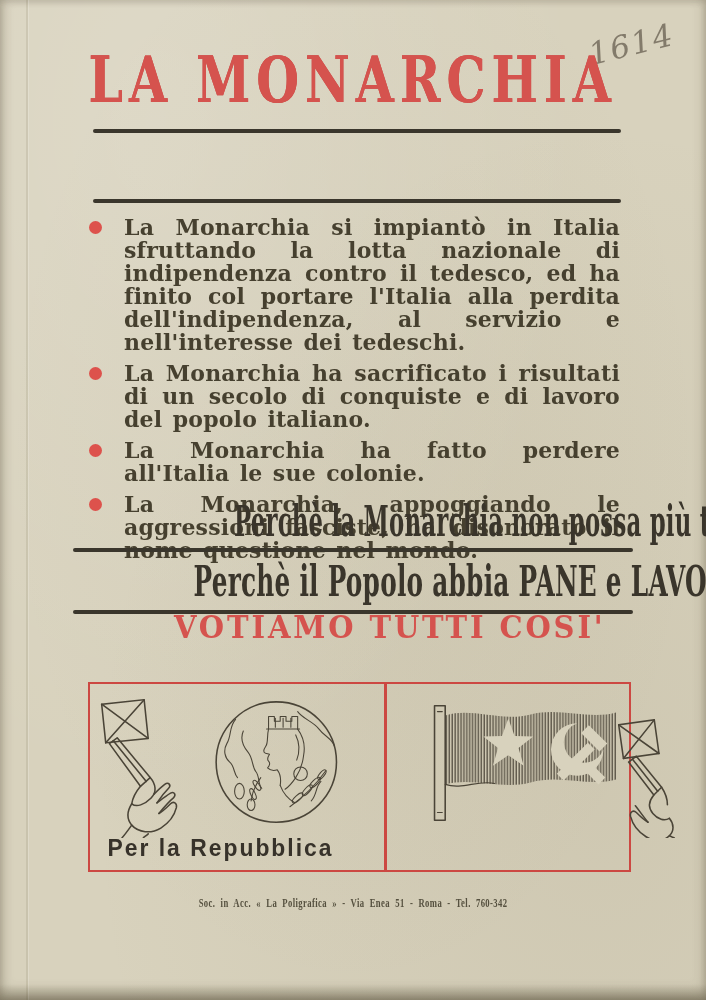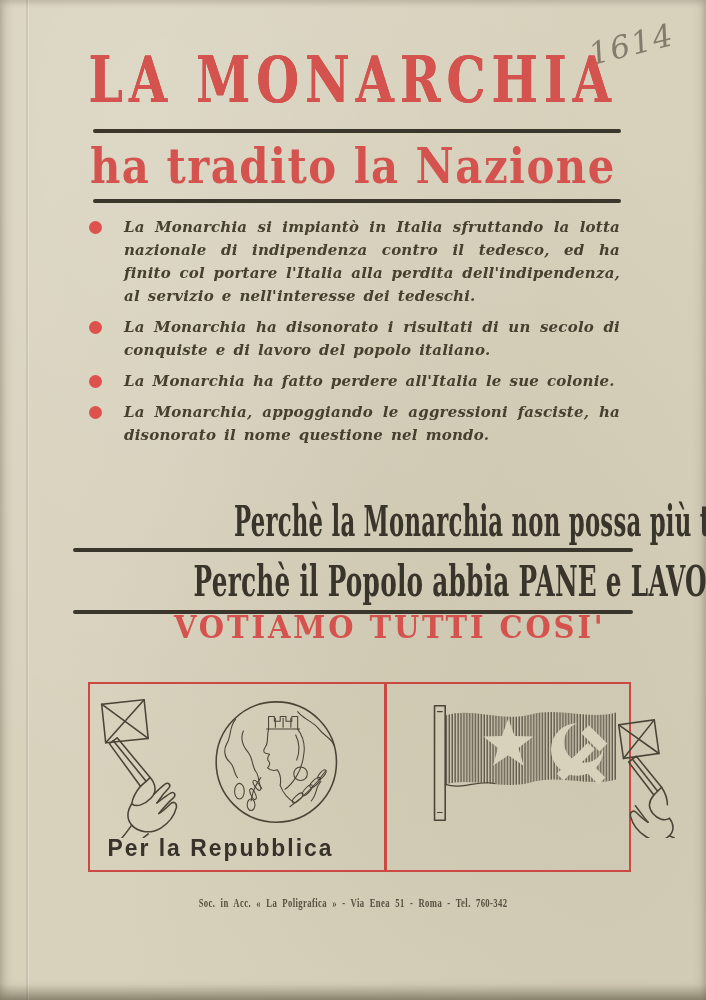--- a/index.html
+++ b/index.html
@@ -53,22 +53,22 @@
   .bullets{
     position:absolute;top:216px;left:88px;width:532px;
     margin:0;padding:0;list-style:none;
   }
   .bullet-row{display:flex;margin:0 0 8px 0;}
   .dot{
     flex:0 0 13px;width:13px;height:13px;border-radius:50%;
     background:#dd524c;margin:5px 22px 0 1px;
   }
   .btext{
-    flex:1;font-size:15px;line-height:23px;font-weight:bold;
-    text-align:justify;color:#46402f;word-spacing:2.5px;letter-spacing:0.2px;font-style:italic;
+    flex:1;font-size:22px;line-height:23px;font-weight:bold;
+    text-align:justify;color:#46402f;word-spacing:2.5px;letter-spacing:0.2px;
   }
   .slogan1-row{top:498px;}
   .slogan2-row{top:558px;}
   .slogan1-row .fitline,.slogan2-row .fitline{
     font-weight:bold;font-size:42px;line-height:48px;color:#3a352b;
     letter-spacing:0.01em;
   }
   .cta-row{top:608px;padding-left:37px;}
   .cta-row .fitline{
     font-weight:bold;font-size:31px;line-height:38px;color:#d5534e;
@@ -106,33 +106,30 @@
 <div class="page">
   <div class="crease"></div>
 
   <div class="annotation">1614</div>
 
   <div class="row title-row">
     <span class="fitline" style="transform: scaleX(0.779911);">LA MONARCHIA</span>
   </div>
   <div class="rule rule-1"></div>
 
-  <div class="row subtitle-row">
-    <span class="fitline" style="transform: scaleX(0.853896);">ha tradito la Nazione</span>
-  </div>
   <div class="rule rule-2"></div>
 
   <ul class="bullets">
     <li class="bullet-row">
       <span class="dot"></span>
       <span class="btext">La Monarchia si impiantò in Italia sfruttando la lotta nazionale di indipendenza contro il tedesco, ed ha finito col portare l'Italia alla perdita dell'indipendenza, al servizio e nell'interesse dei tedeschi.</span>
     </li>
     <li class="bullet-row">
       <span class="dot"></span>
-      <span class="btext">La Monarchia ha disonorato i risultati di un secolo di conquiste e di lavoro del popolo italiano.</span>
+      <span class="btext">La Monarchia ha sacrificato i risultati di un secolo di conquiste e di lavoro del popolo italiano.</span>
     </li>
     <li class="bullet-row">
       <span class="dot"></span>
       <span class="btext">La Monarchia ha fatto perdere all'Italia le sue colonie.</span>
     </li>
     <li class="bullet-row">
       <span class="dot"></span>
       <span class="btext">La Monarchia, appoggiando le aggressioni fasciste, ha disonorato il nome questione nel mondo.</span>
     </li>
   </ul>

